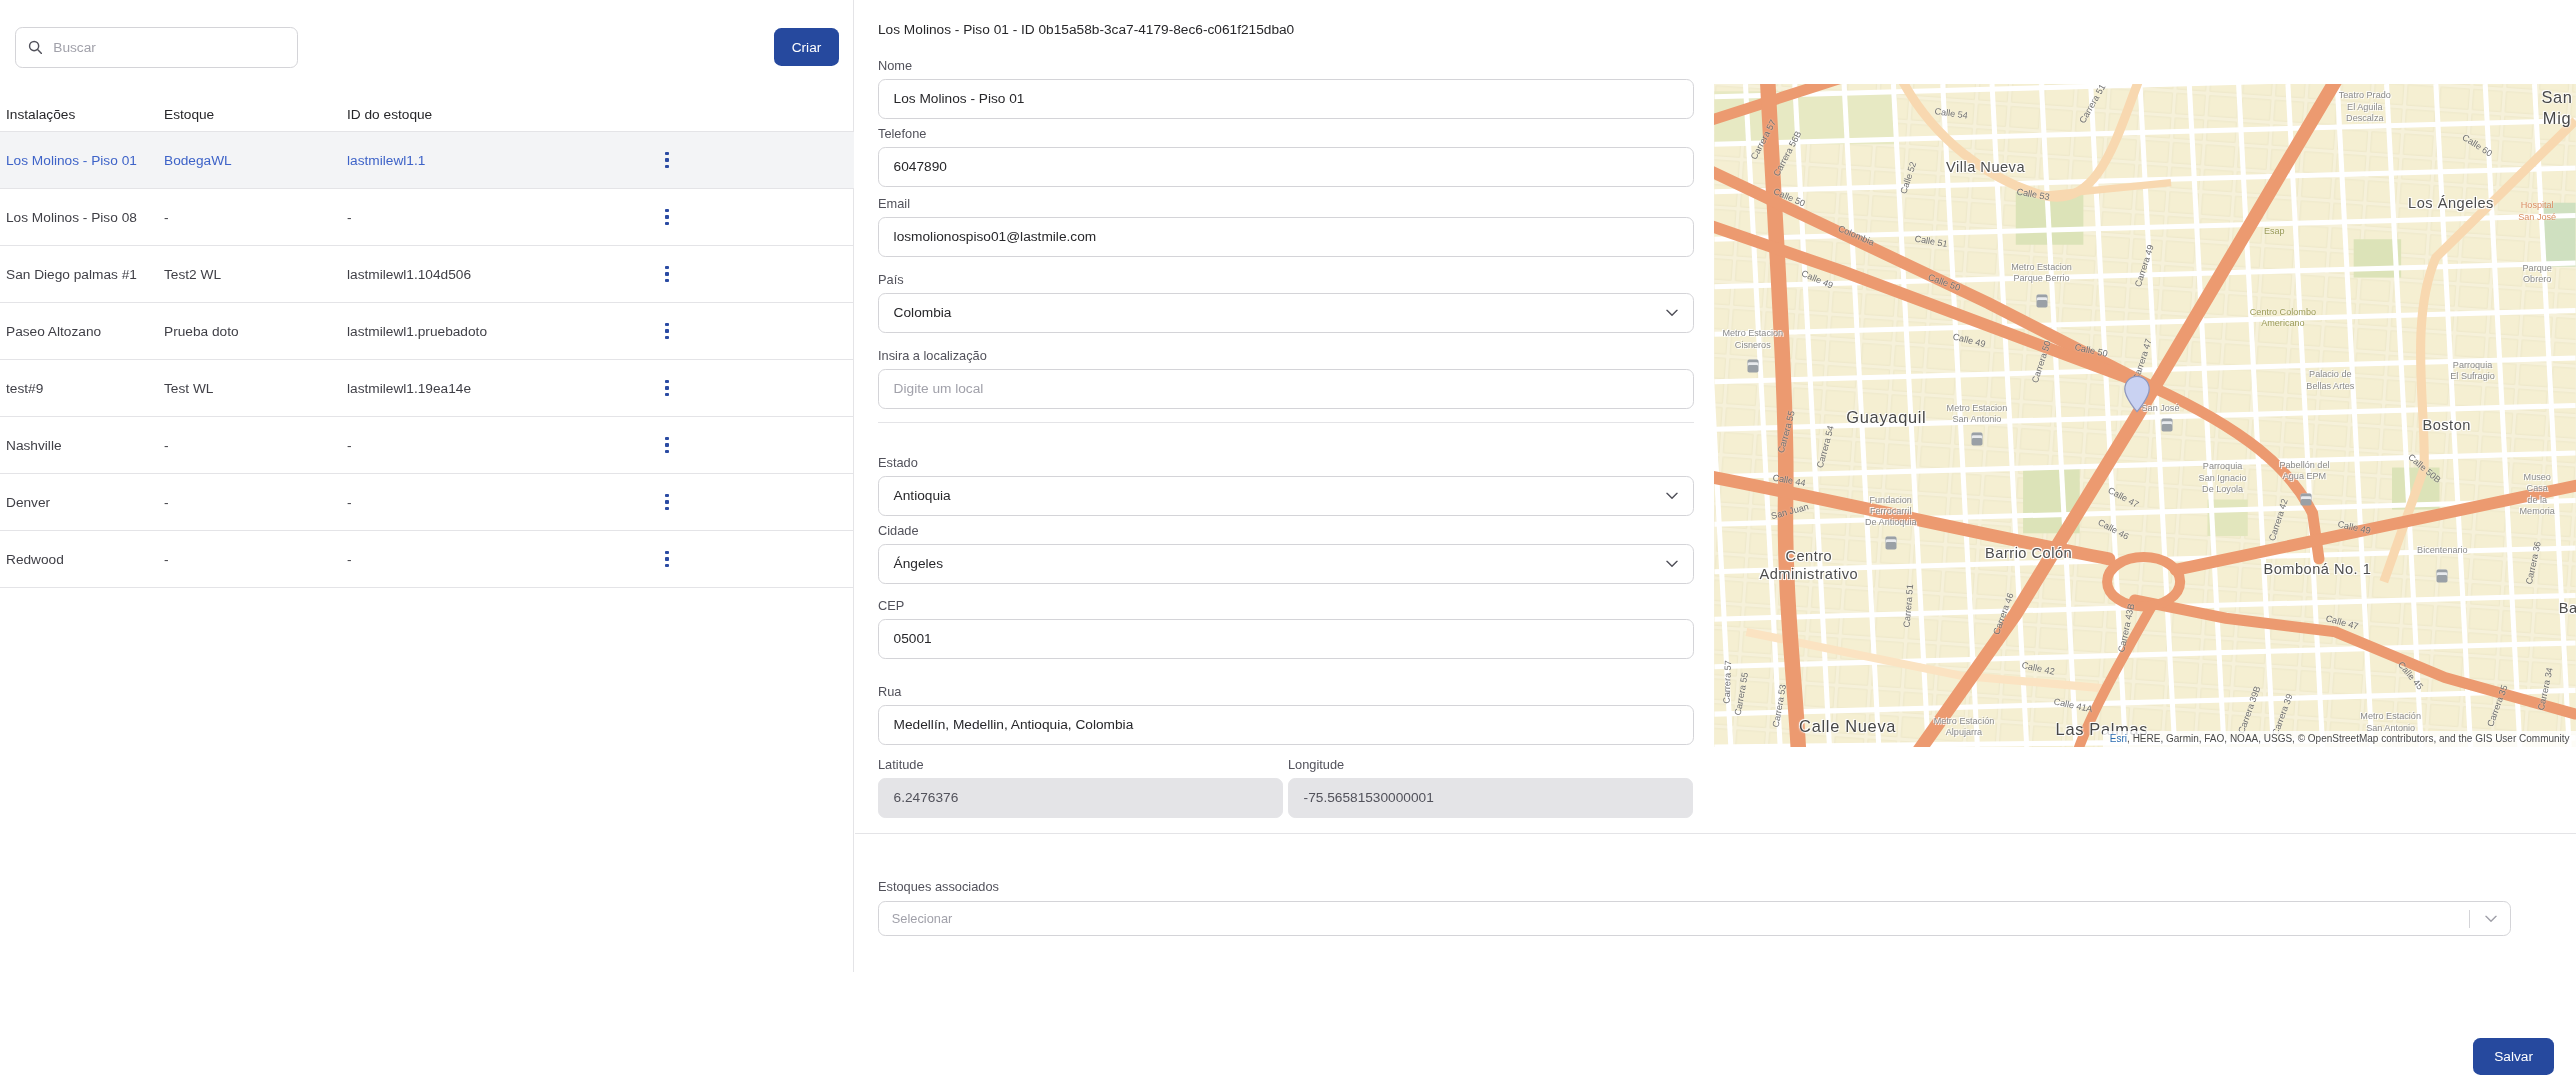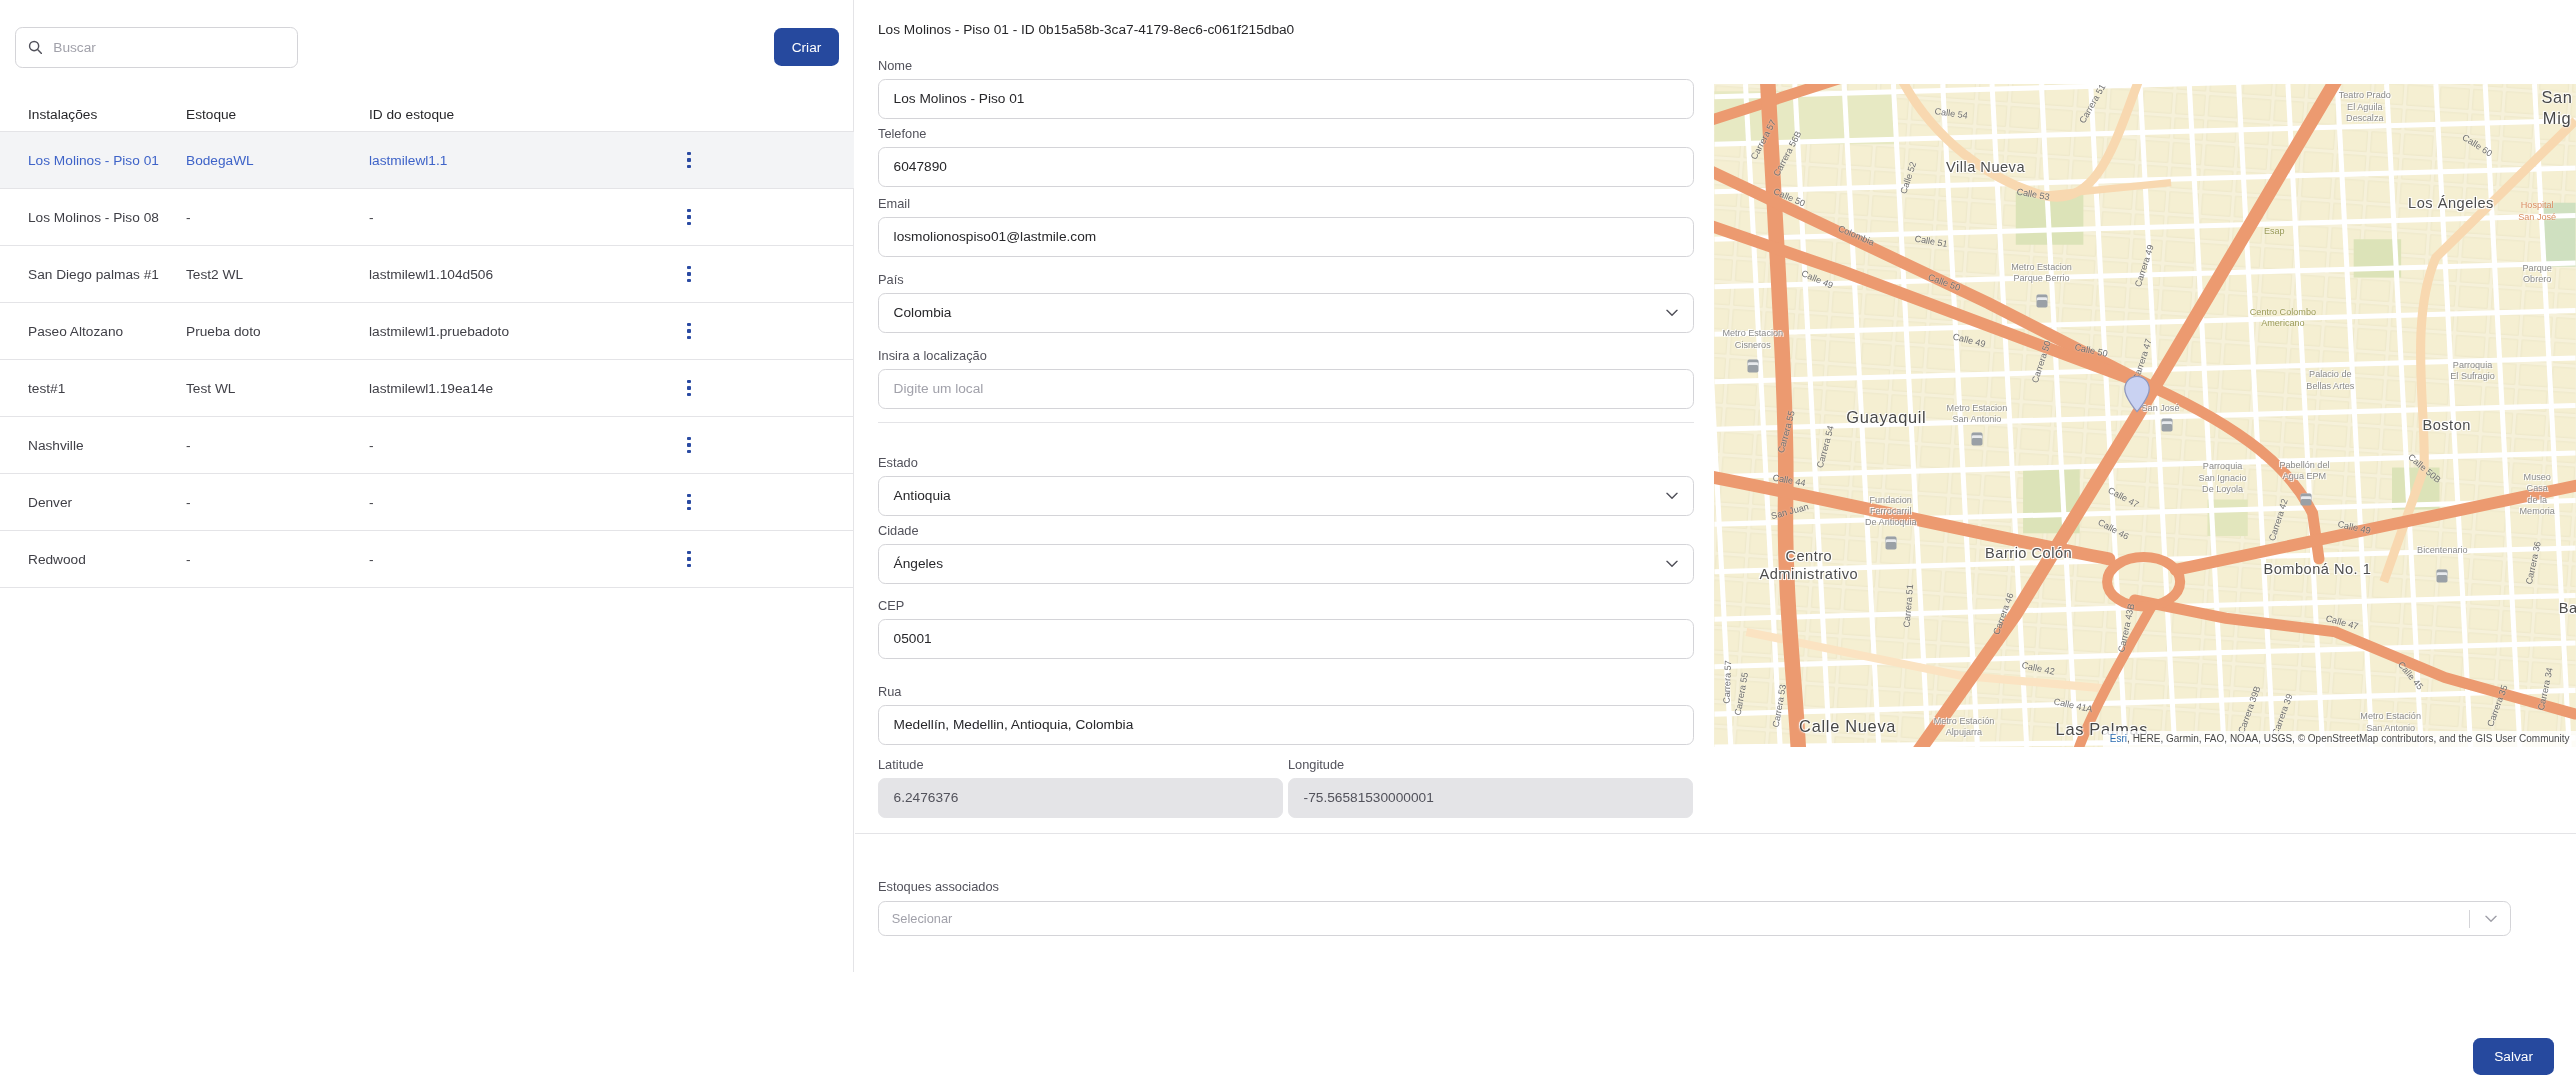--- a/index.html
+++ b/index.html
@@ -13,21 +13,21 @@
     border-radius:7.3px;display:flex;align-items:center;padding:0 12px;box-sizing:border-box;gap:9.1px;}
   .search-box svg{flex:0 0 auto;}
   .search-box input{border:none;outline:none;flex:1;font-size:13.7px;font-family:inherit;color:#27272a;background:transparent;}
   .search-box input::placeholder{color:#a1a1aa;}
   .btn{background:#26499E;color:#fff;border:none;border-radius:7.3px;font-size:13.7px;
     font-family:inherit;cursor:pointer;}
   .create-btn{position:absolute;left:774px;top:28px;width:65px;height:38px;}
 
   .table{position:absolute;left:0;top:97px;width:854px;font-size:13.7px;}
   .trow{display:grid;grid-template-columns:158px 183px 296px 55px;align-items:center;
-    padding-left:28px;border-bottom:0.9px solid #e4e4e7;height:56px;color:#3f3f46;}
+    padding-left:6px;border-bottom:0.9px solid #e4e4e7;height:56px;color:#3f3f46;}
   .thead{height:34px;color:#27272a;}
   .trow.sel{background:#f3f4f6;}
   .cell{overflow:hidden;white-space:nowrap;padding-right:7.3px;}
   .cell.link{color:#3E63C8;}
   .kebab{width:31px;height:31px;border:none;background:transparent;cursor:pointer;
     display:flex;flex-direction:column;align-items:center;justify-content:center;gap:2.7px;}
   .kebab i{width:3.7px;height:3.7px;background:#2B4BA3;border-radius:0.9px;display:block;}
 
   
   .detail{position:absolute;left:855px;top:0;width:1721px;height:1087px;}
@@ -143,21 +143,21 @@
       <div class="cell" style="display:flex;justify-content:center;">
         <button class="kebab" aria-label="row actions">
                 <i></i>
                 <i></i>
                 <i></i>
               </button>
       </div>
     </div>
 
     <div class="trow">
-      <div class="cell">test#1</div>
+      <div class="cell">test#9</div>
       <div class="cell">Test WL</div>
       <div class="cell">lastmilewl1.19ea14e</div>
       <div class="cell" style="display:flex;justify-content:center;">
         <button class="kebab" aria-label="row actions">
                 <i></i>
                 <i></i>
                 <i></i>
               </button>
       </div>
     </div>

